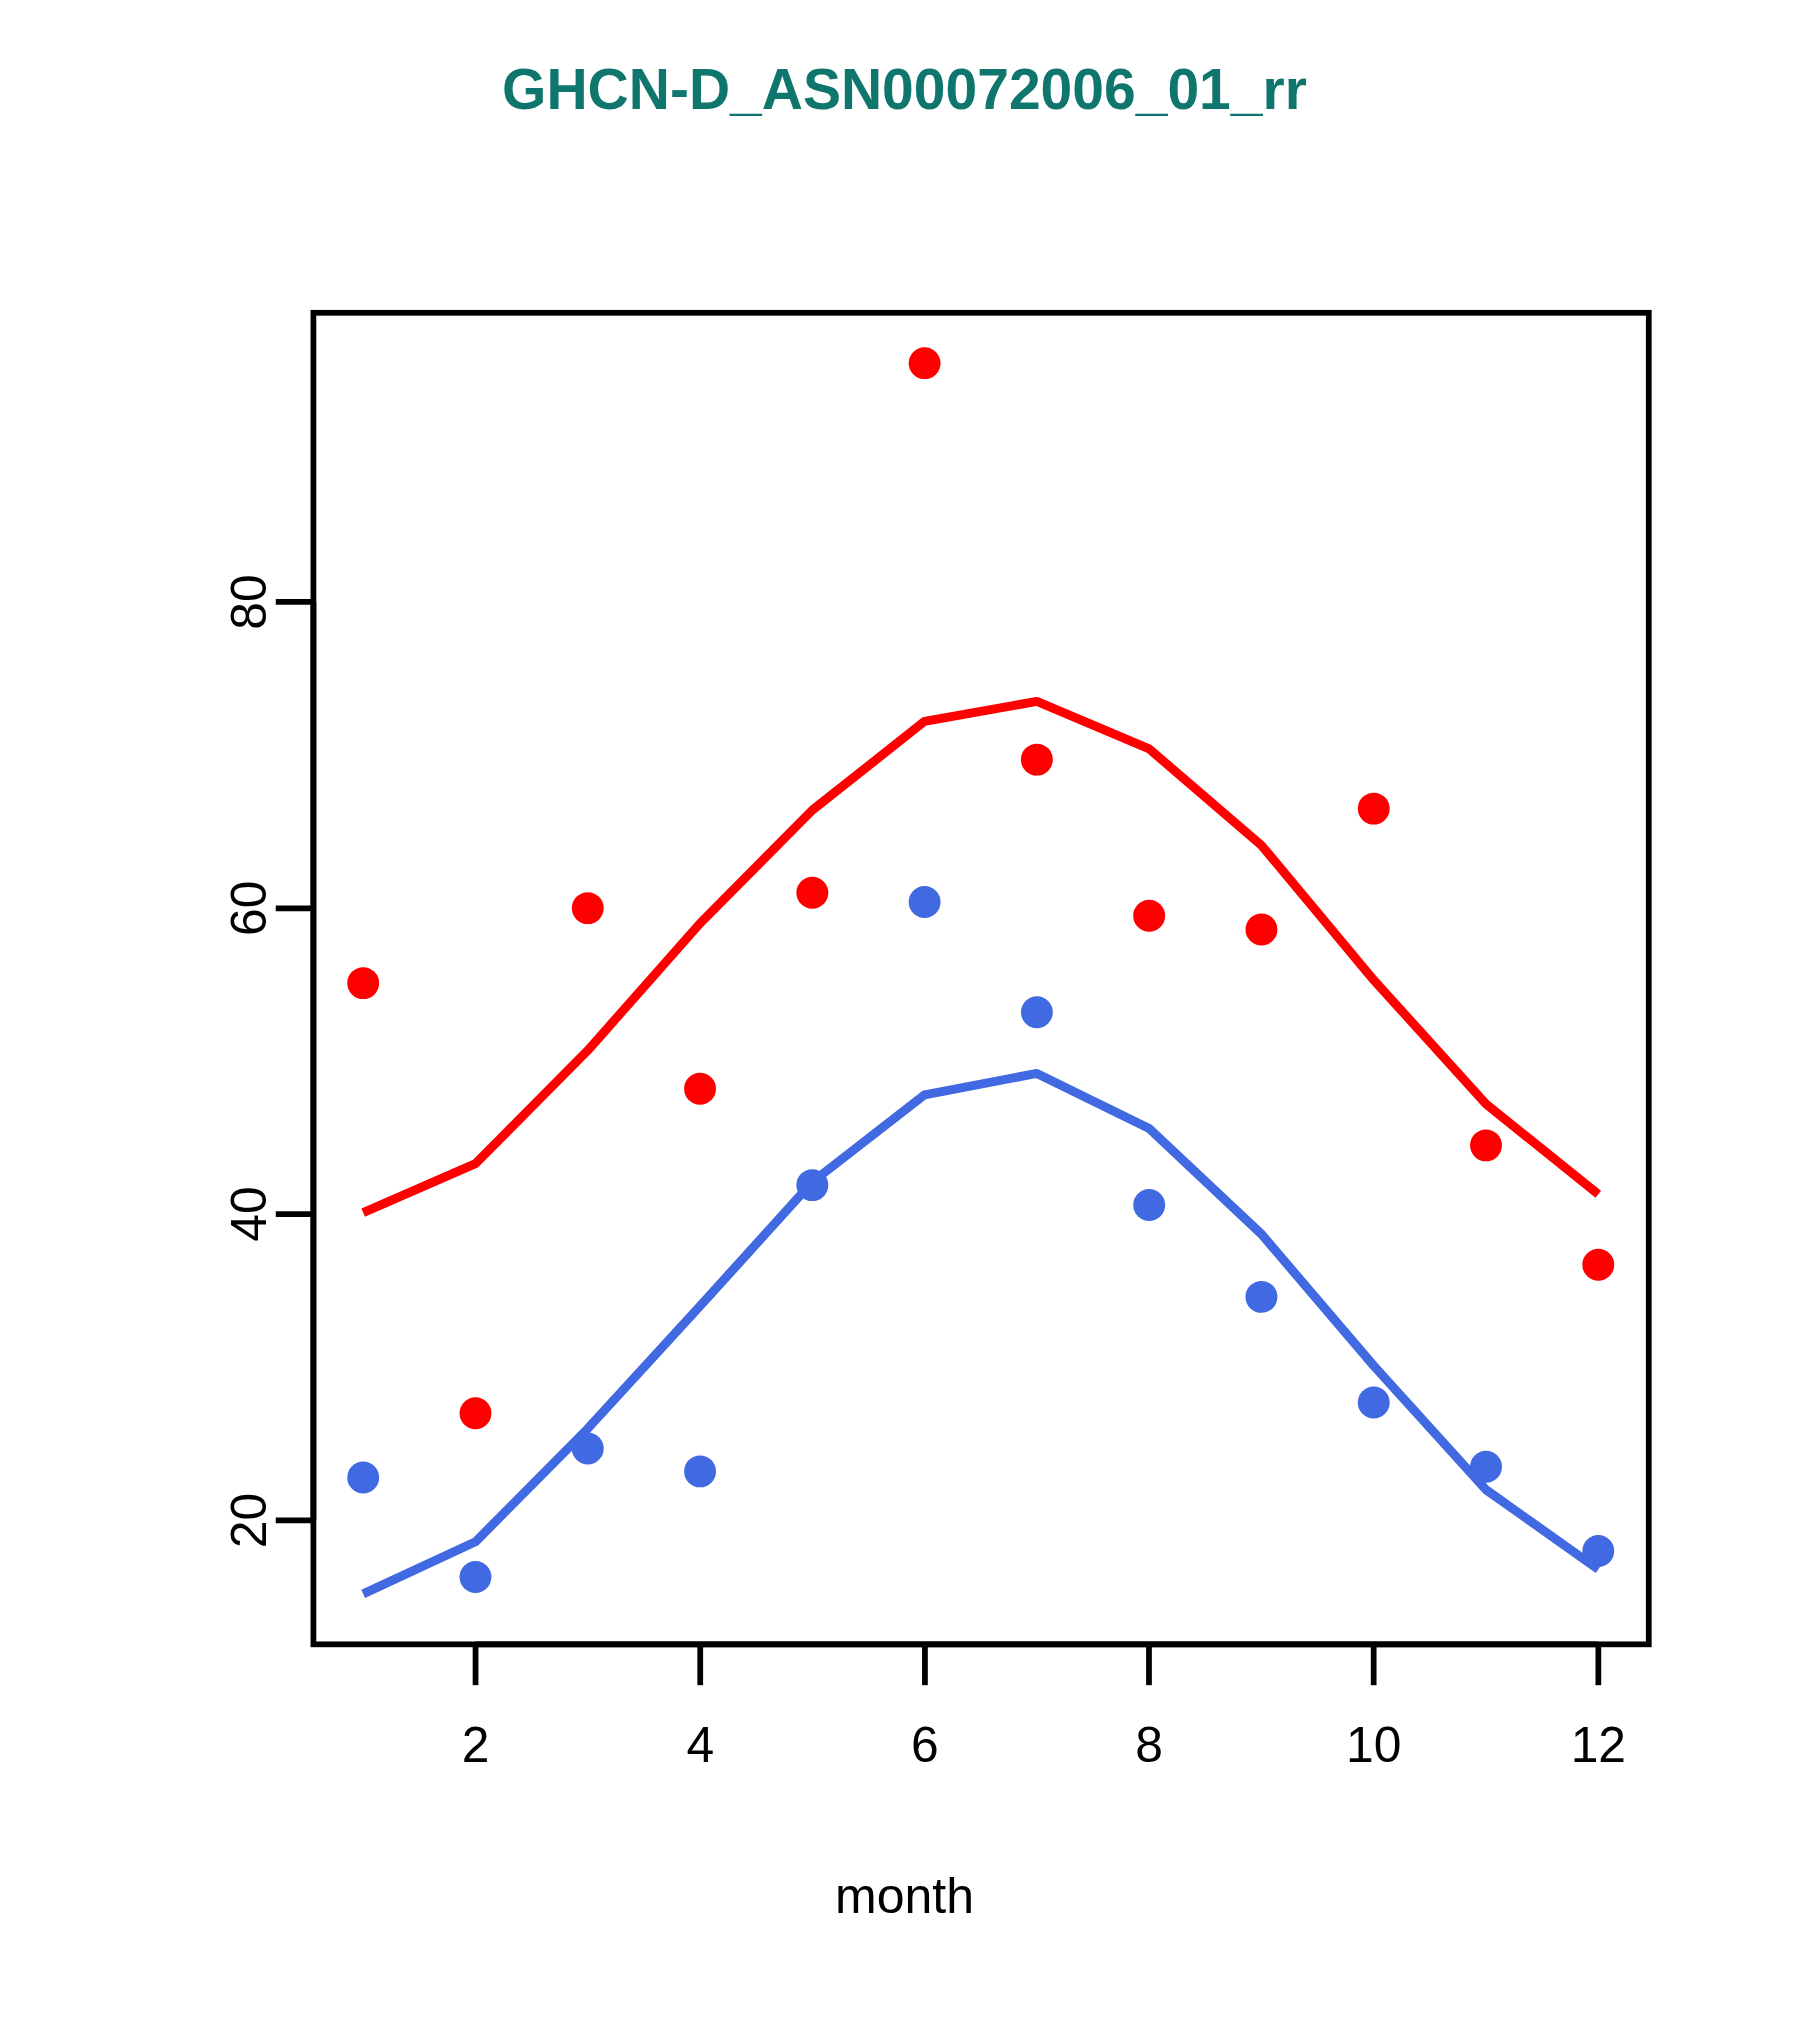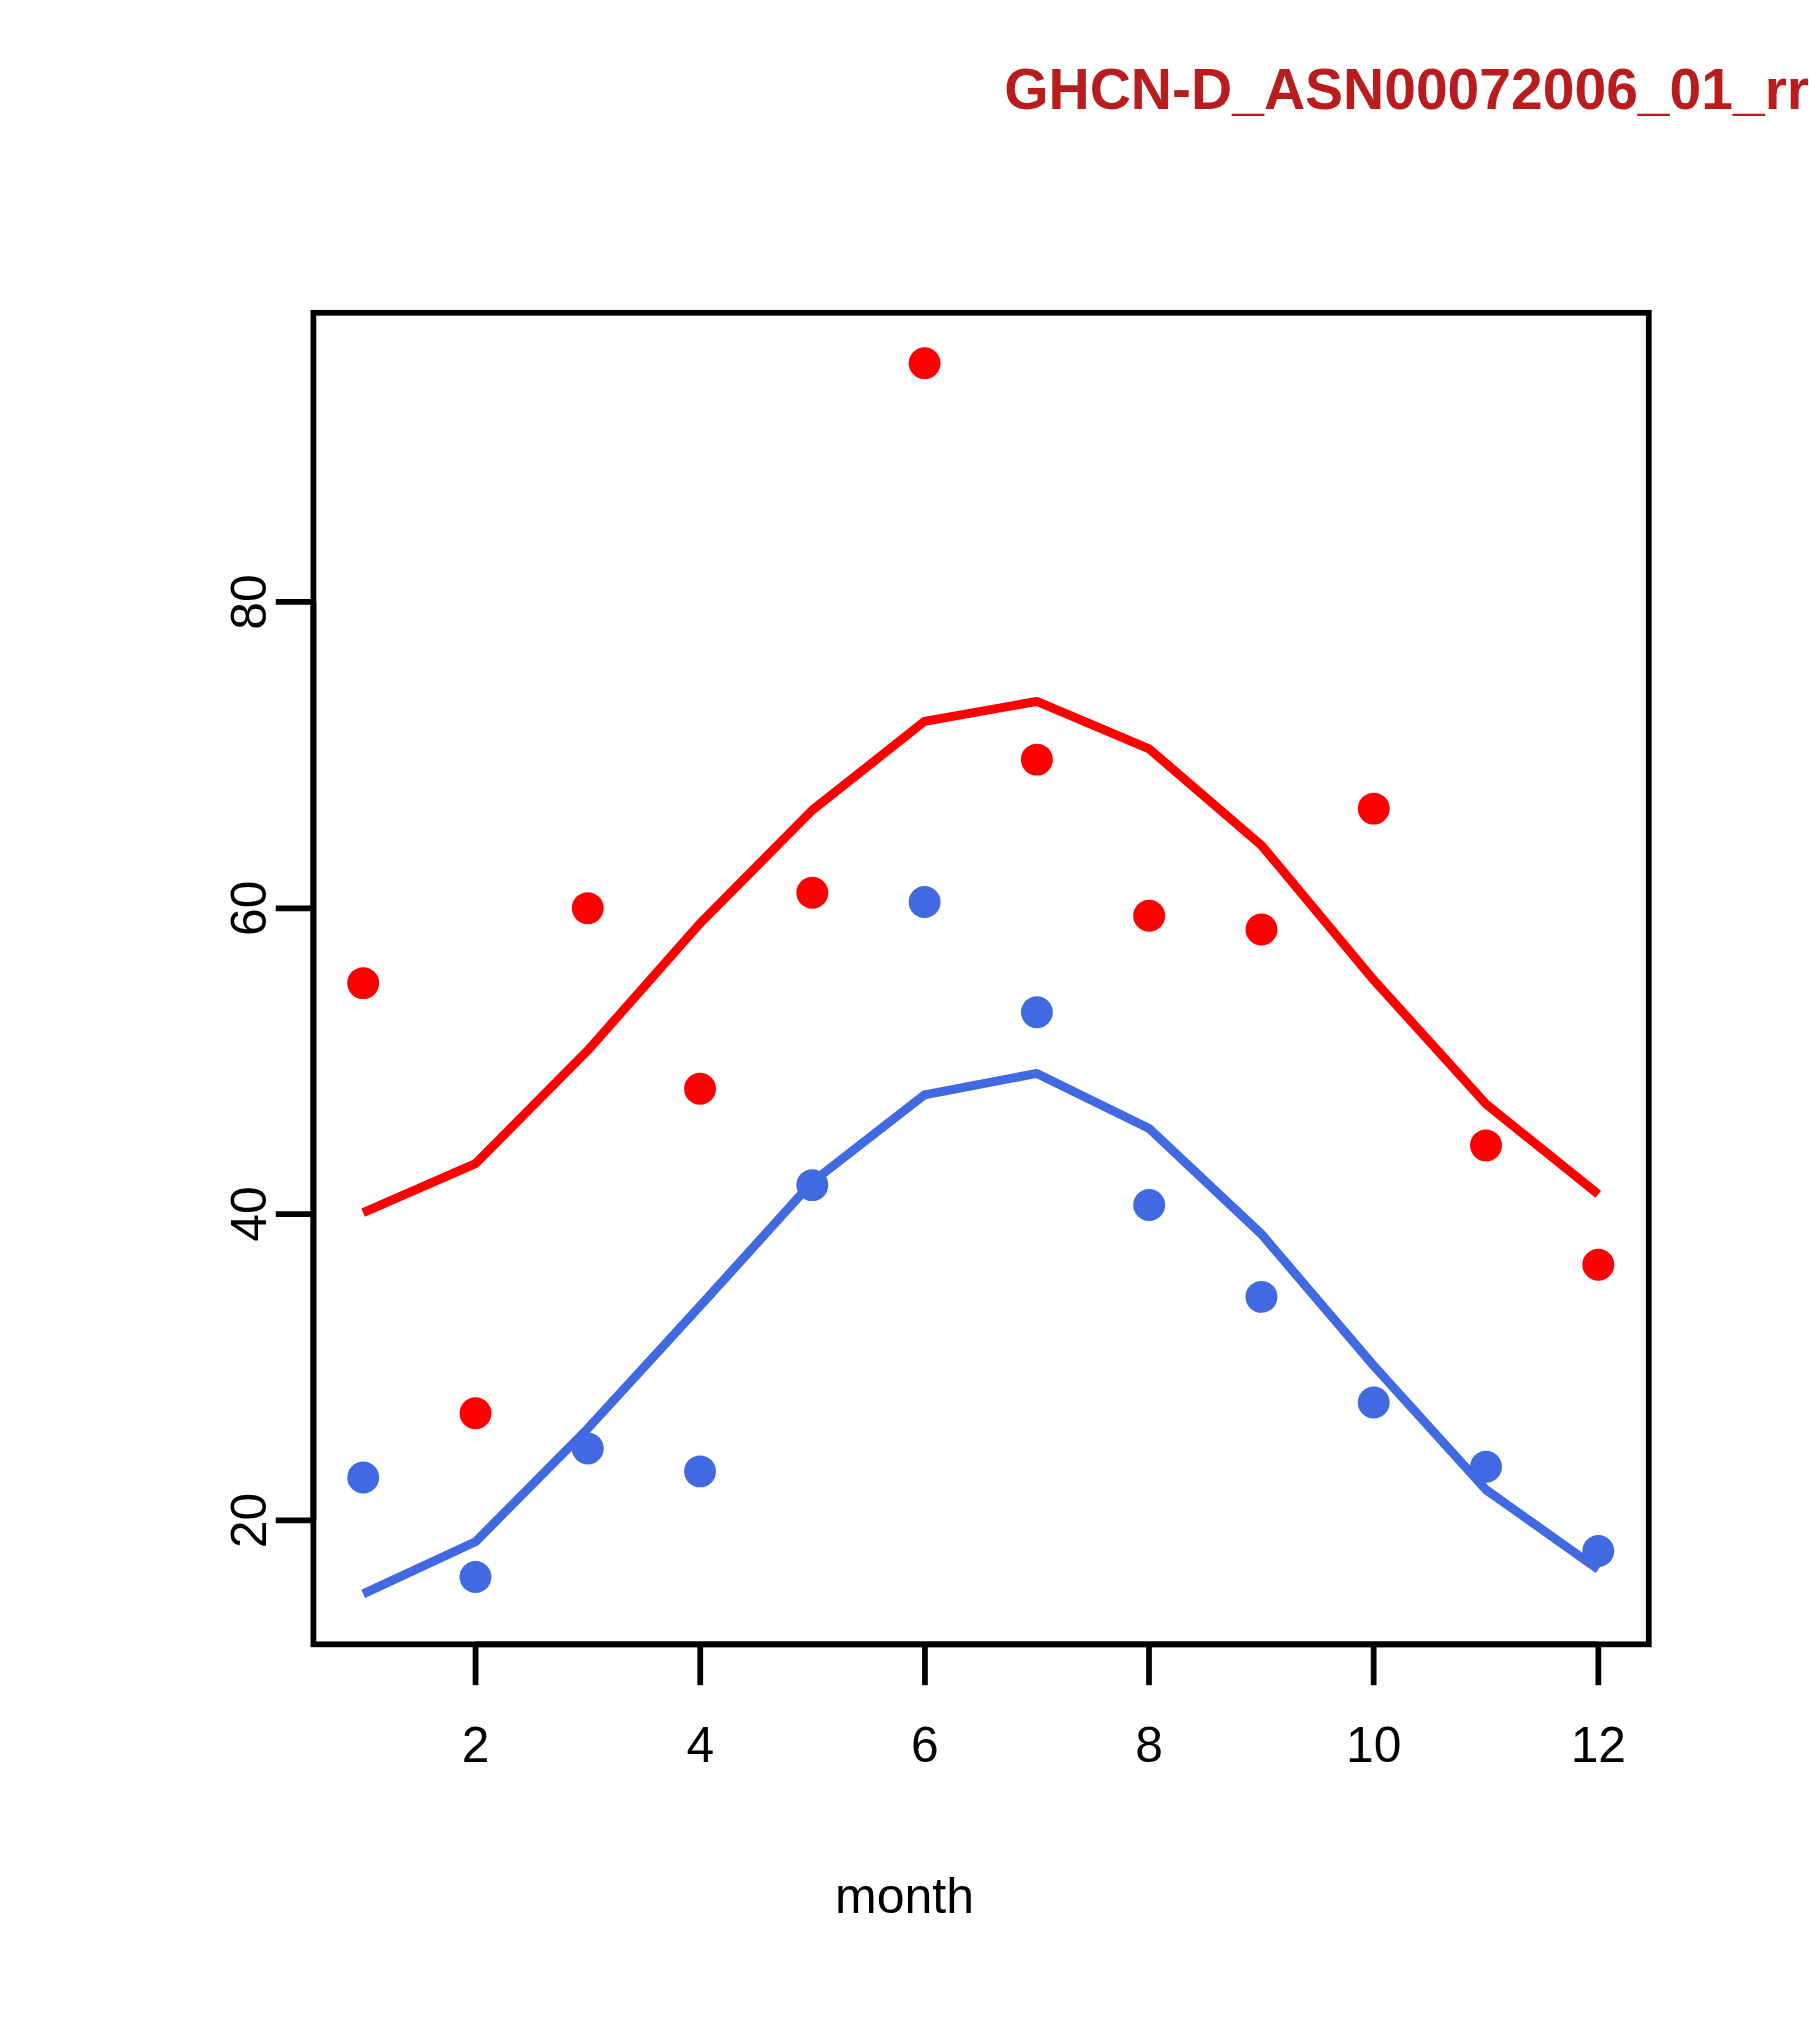--- a/index.html
+++ b/index.html
@@ -1,21 +1,21 @@
 <!DOCTYPE html>
 <html style="font-size:10.2px"><head>
 <meta charset="utf-8">
 <style>
   html,body{margin:0;padding:0;background:#ffffff;}
   body{width:1809px;height:2035px;font-family:"Liberation Sans",sans-serif;overflow:hidden;}
   #root{position:relative;width:1809px;height:2035px;background:#fff;}
   #chart-title{
-    position:absolute;left:0;top:56px;width:1809px;text-align:right;
+    position:absolute;left:0;top:56px;width:1809px;text-align:center;
     font-family:"Liberation Sans",sans-serif;font-weight:bold;font-size:57px;
-    color:#b91c1c;letter-spacing:0px;white-space:nowrap;
+    color:#0f766e;letter-spacing:0px;white-space:nowrap;
   }
   #plot-svg{position:absolute;left:0;top:0;width:1809px;height:2035px;}
   .axis-tick-label{
     font-family:"Liberation Sans",sans-serif;font-size:78px;fill:#000;
   }
   #xlabel-text{
     position:absolute;left:0;top:1867px;width:1809px;text-align:center;
     font-family:"Liberation Sans",sans-serif;font-size:50px;color:#000;
   }
 </style>

